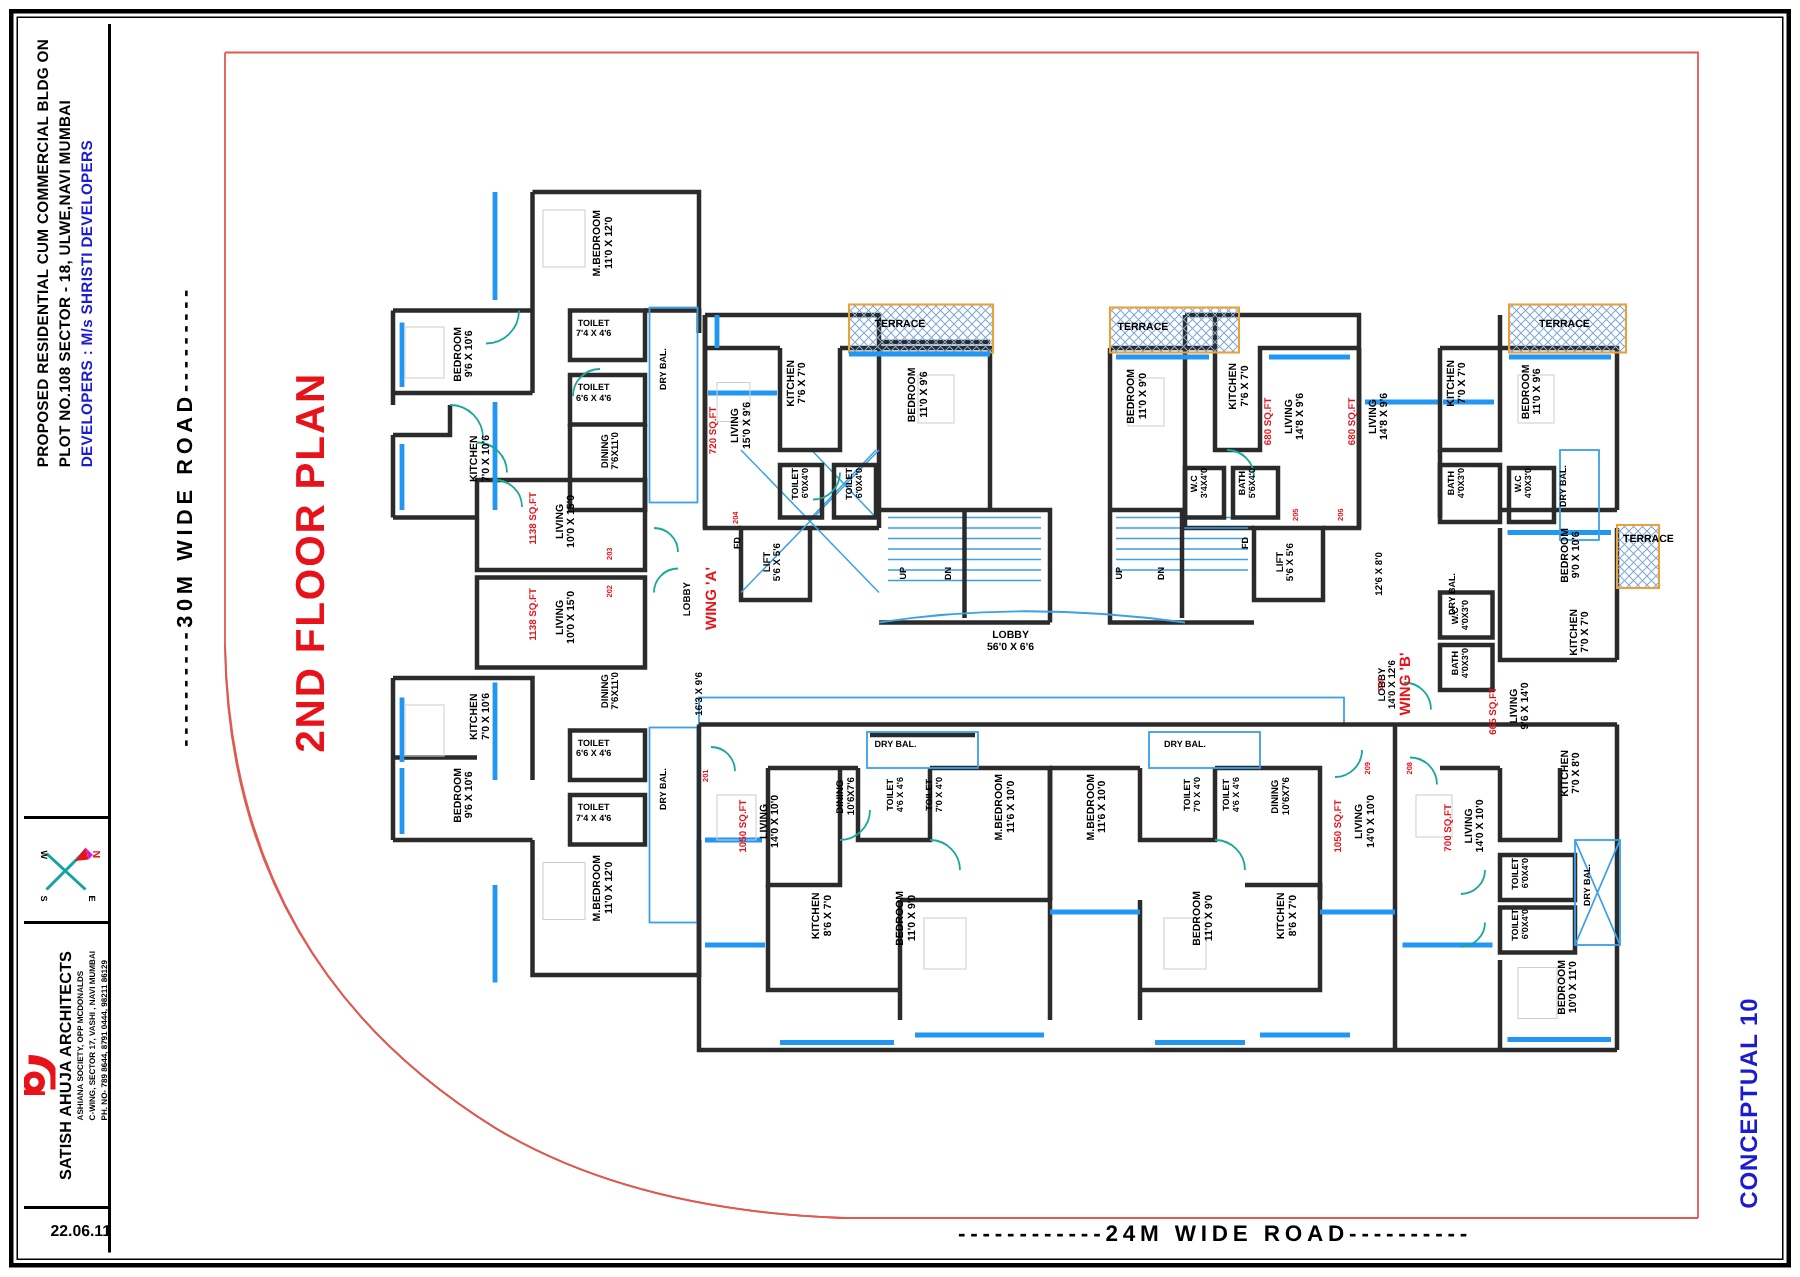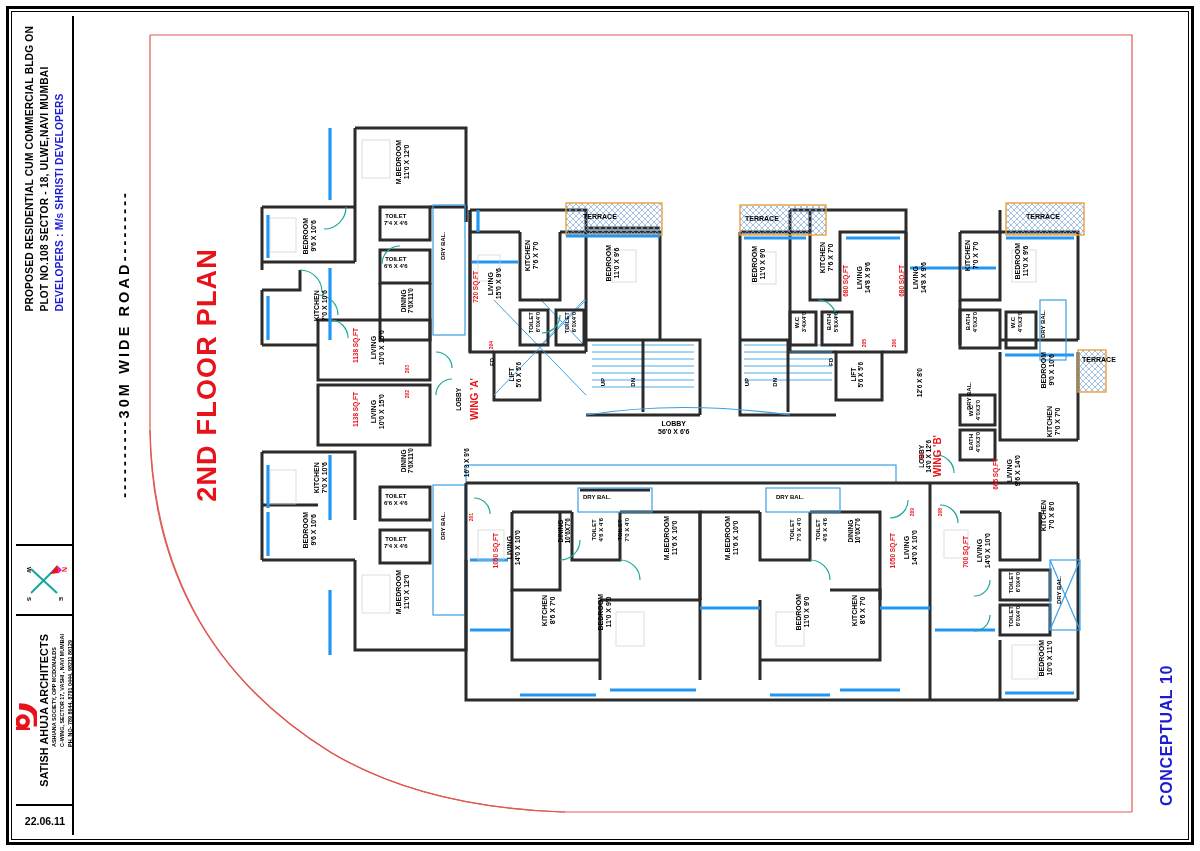--- a/index.html
+++ b/index.html
@@ -51,21 +51,21 @@
   .tb-north {
     top: 530px; height: 70px;
     display: flex; align-items: center; justify-content: center;
   }
   .tb-logo {
     top: 600px; height: 190px;
     display: flex; align-items: center; justify-content: center;
   }
   .tb-date {
     top: 790px; height: 29px; border-bottom: none;
-    display: flex; align-items: center; justify-content: center;
+    display: flex; align-items: center; justify-content: flex-end;
   }
   .tb-date span { font-size: 10.5px; font-weight: bold; }
   .arch-name {
     writing-mode: vertical-rl; transform: rotate(180deg);
     font-size: 10.8px; font-weight: bold; white-space: nowrap; letter-spacing: .1px;
   }
   .arch-sub {
     writing-mode: vertical-rl; transform: rotate(180deg);
     font-size: 5.4px; font-weight: bold; white-space: nowrap; line-height: 1.5;
   }
@@ -790,20 +790,21 @@
     </div>
 
     <div class="tb-cell tb-date">
       <span>22.06.11</span>
     </div>
   </div>
 
   <div class="road-30">
     <span class="vtext">----------30M WIDE ROAD---------</span>
   </div>
+  <div class="road-24">------------24M WIDE ROAD----------</div>
 
   <div class="main-title">
     <span class="vtext">2ND FLOOR PLAN</span>
   </div>
 
   <div class="conceptual">
     <span class="vtext">CONCEPTUAL 10</span>
   </div>
 
 </div>

